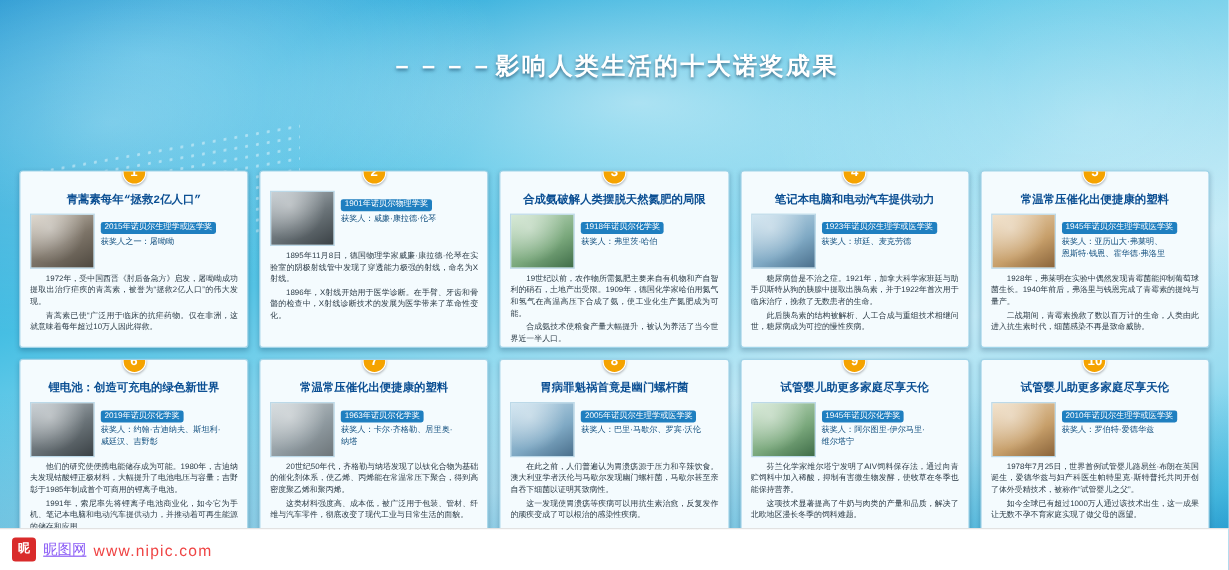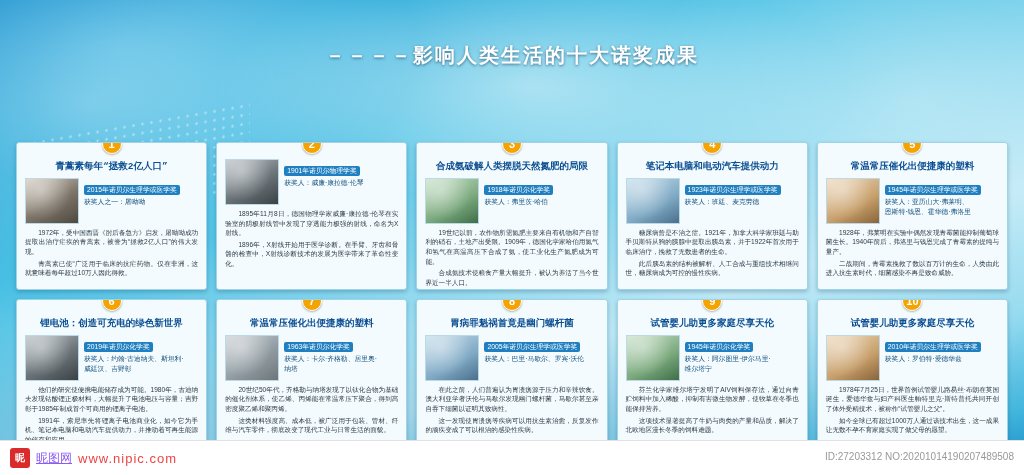--- a/index.html
+++ b/index.html
@@ -295,15 +295,14 @@
 
     </div>
   </div>
 
   <div class="footer">
     <div class="fl">
       <div class="logo-mark">昵</div>
       <div class="logo-text">昵图网</div>
       <div class="site">www.nipic.com</div>
     </div>
-    <div class="fr">ID:27203312 NO:20201014190207489508</div>
   </div>
 </div>
 
 </body></html>

